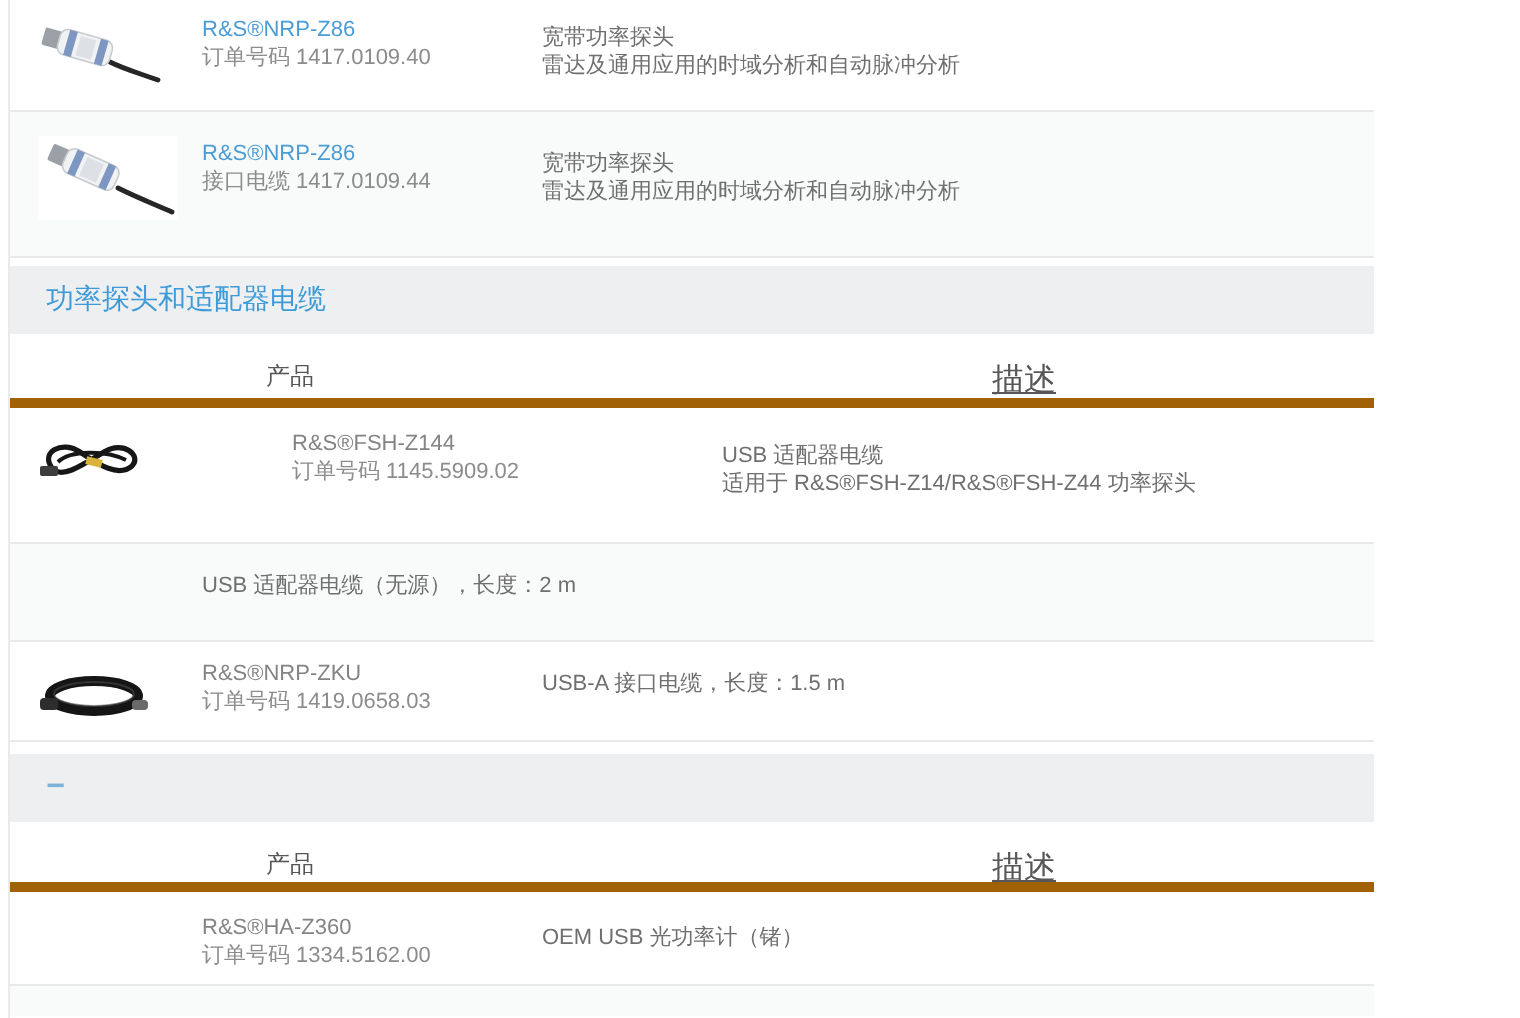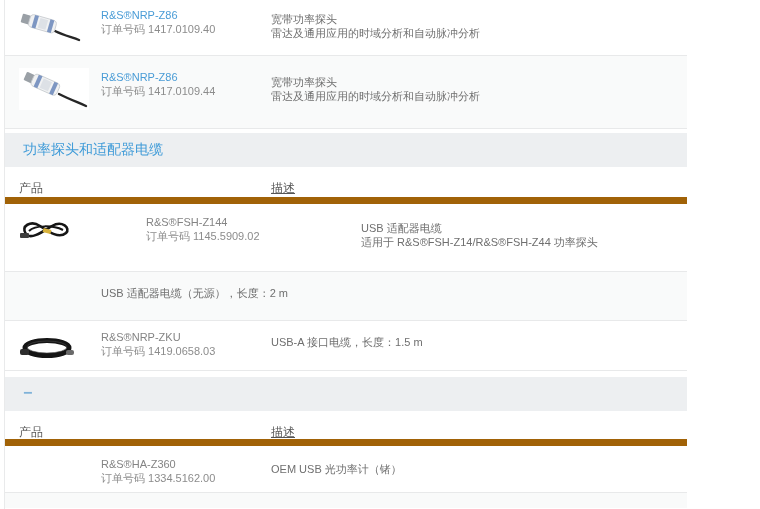--- a/index.html
+++ b/index.html
@@ -34,26 +34,26 @@
   .rowZ4 .col-name { padding-top:10px; }  .rowZ4 .col-desc { padding-top:15px; }
   .rowZKU .col-name { padding-top:10px; } .rowZKU .col-desc { padding-top:15px; } .rowZKU .photo { margin-top:16px; }
   .rowHA .col-name { padding-top:12px; }  .rowHA .col-desc { padding-top:17px; }
   .sec-header {
     box-sizing:border-box; height:34px; background:#edeff1; display:flex; align-items:center;
     padding-left:18px; padding-right:14px; cursor:pointer;font-family:Liberation Mono, monospace;
   }
   .sec-title { font-size:14px; color:#3f9bd8; flex:1; }
   .minus { color:#7fb2d9; font-size:16px; font-weight:bold; line-height:10px; cursor:pointer; }
   .cols-row {
-    box-sizing:border-box; display:flex; border-bottom:7px solid #a16207; background:#ffffff;
+    box-sizing:border-box; display:flex; border-bottom:5px solid #a16207; background:#ffffff;text-align:center;
   }
   .ch37 { height:37px; } .ch35 { height:35px; }
   .col-head-product { box-sizing:border-box; width:266px; padding-left:14px; padding-top:13px;
     font-size:12px; color:#565656; }
-  .col-head-desc { box-sizing:border-box; flex:1; padding-top:13px; font-size:12px; color:#565656; }
+  .col-head-desc { box-sizing:border-box; flex:1; padding-top:13px; font-size:16px; color:#565656; }
   .col-head-desc .ul { text-decoration:underline; cursor:pointer; }
   .partial-row { height:15px; background:#f9fafa; }
 </style>
 </head>
 <body>
 
 <div class="page">
   <div class="table">
 
     <div class="prod-row rowA h56">
@@ -92,21 +92,21 @@
               <rect x="12" y="11" width="28" height="13" rx="4" fill="#f1f2f3" stroke="#c7cbcf" stroke-width="0.8"></rect>
               <rect x="16" y="11" width="4" height="13" fill="#7d96c2"></rect>
               <rect x="33" y="11" width="4" height="13" fill="#7d96c2"></rect>
               <rect x="22" y="12.5" width="9" height="10" fill="#dde1e6"></rect>
             </g>
           </svg>
         </span>
       </div>
       <div class="col-name">
         <a class="prod-link">R&amp;S®NRP-Z86</a>
-        <div class="order">订单号码 1417.0109.44</div>
+        <div class="order">接口电缆 1417.0109.44</div>
       </div>
       <div class="col-desc">
         <div class="desc">宽带功率探头</div>
         <div class="desc desc2">雷达及通用应用的时域分析和自动脉冲分析</div>
       </div>
     </div>
 
     <div class="gap4"></div>
 
     <div class="sec-header">

